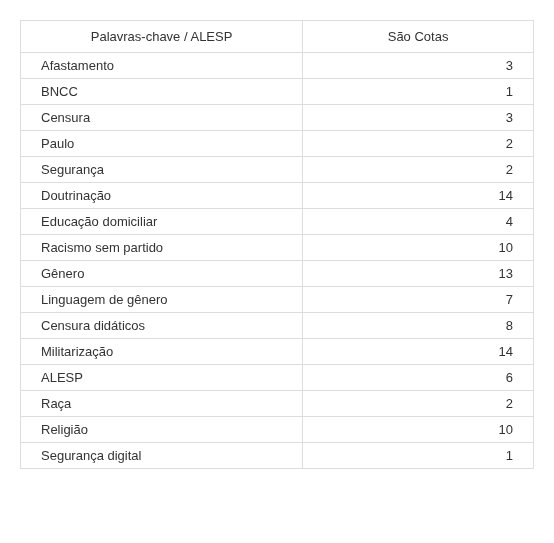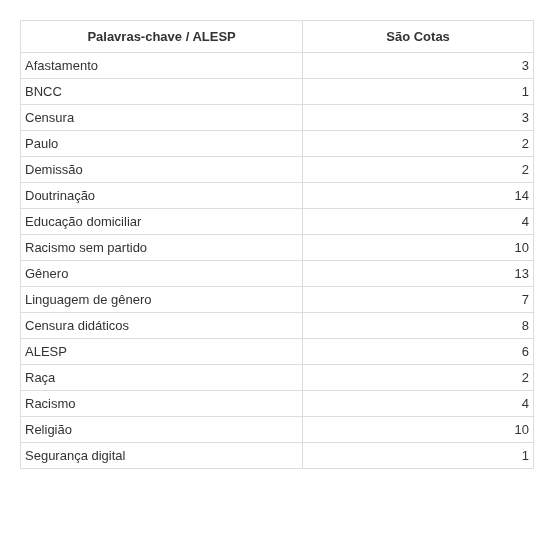--- a/index.html
+++ b/index.html
@@ -9,26 +9,26 @@
     font-size: 13px;
     color: #333;
     background: #fff;
   }
   table {
     border-collapse: collapse;
     width: 514px;
   }
   th, td {
     border: 1px solid #ddd;
-    padding: 5px 4px;
+    padding: 5px 20px;
     height: 14px;
   }
   th {
     text-align: center;
-    font-weight: bold;
+    font-weight: normal;
     background: #fff;
     padding: 8px;
   }
   td.label {
     text-align: left;
     width: 55%;
   }
   td.value {
     text-align: right;
     width: 45%;
@@ -55,21 +55,21 @@
       </tr>
       <tr>
         <td class="label">Censura</td>
         <td class="value">3</td>
       </tr>
       <tr>
         <td class="label">Paulo</td>
         <td class="value">2</td>
       </tr>
       <tr>
-        <td class="label">Demissão</td>
+        <td class="label">Segurança</td>
         <td class="value">2</td>
       </tr>
       <tr>
         <td class="label">Doutrinação</td>
         <td class="value">14</td>
       </tr>
       <tr>
         <td class="label">Educação domiciliar</td>
         <td class="value">4</td>
       </tr>
@@ -83,30 +83,30 @@
       </tr>
       <tr>
         <td class="label">Linguagem de gênero</td>
         <td class="value">7</td>
       </tr>
       <tr>
         <td class="label">Censura didáticos</td>
         <td class="value">8</td>
       </tr>
       <tr>
+        <td class="label">Militarização</td>
+        <td class="value">14</td>
+      </tr>
+      <tr>
         <td class="label">ALESP</td>
         <td class="value">6</td>
       </tr>
       <tr>
         <td class="label">Raça</td>
         <td class="value">2</td>
-      </tr>
-      <tr>
-        <td class="label">Racismo</td>
-        <td class="value">4</td>
       </tr>
       <tr>
         <td class="label">Religião</td>
         <td class="value">10</td>
       </tr>
       <tr>
         <td class="label">Segurança digital</td>
         <td class="value">1</td>
       </tr>
     </tbody>

